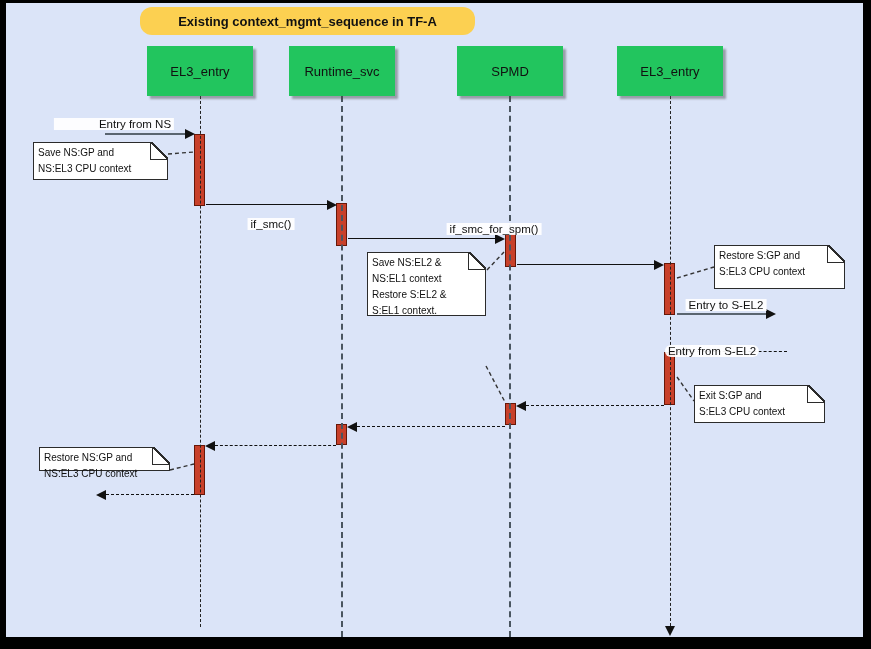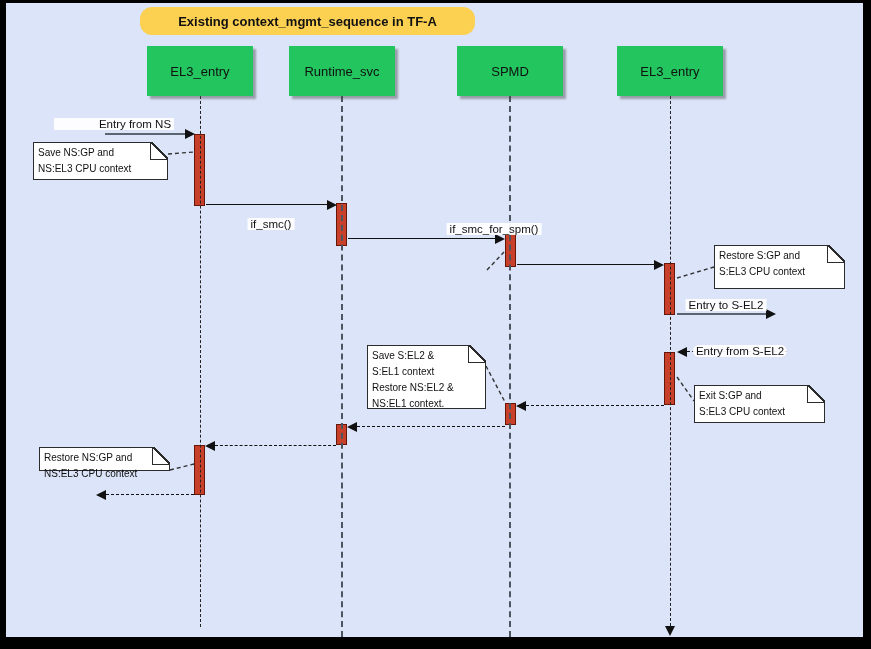--- a/index.html
+++ b/index.html
@@ -83,60 +83,60 @@
 
   <div class="mline" style="left:517px;top:264px;width:138px;"></div>
   <div class="arrR" style="left:654px;top:260px;"></div>
 
   <div class="mline gray" style="left:677px;top:313px;width:90px;"></div>
   <div class="arrR" style="left:766px;top:309px;"></div>
   <div class="mlabel" style="left:726px;top:299px;">Entry to S-EL2</div>
 
   <div class="mline dashed" style="left:687px;top:351px;width:100px;"></div>
   <div class="arrL" style="left:677px;top:347px;"></div>
-  <div class="mlabel" style="left:740px;top:345px;border-radius:6px;">Entry from S-EL2</div>
+  <div class="mlabel" style="left:712px;top:345px;border-radius:6px;">Entry from S-EL2</div>
 
   <div class="mline dashed" style="left:526px;top:405px;width:138px;"></div>
   <div class="arrL" style="left:516px;top:401px;"></div>
 
   <div class="mline dashed" style="left:357px;top:426px;width:148px;"></div>
   <div class="arrL" style="left:347px;top:422px;"></div>
 
   <div class="mline dashed" style="left:215px;top:445px;width:121px;"></div>
   <div class="arrL" style="left:205px;top:441px;"></div>
 
   <div class="mline dashed" style="left:106px;top:494px;width:88px;"></div>
   <div class="arrL" style="left:96px;top:490px;"></div>
 
   <div class="note" style="left:33px;top:142px;width:135px;height:38px;">
     <span class="fold"></span>
     <span class="nline">Save NS:GP and</span>
     <span class="nline">NS:EL3 CPU context</span>
   </div>
 
+  <div class="note" style="left:367px;top:252px;width:119px;height:64px;">
+    <span class="fold"></span>
+    <span class="nline">Save NS:EL2 &amp;</span>
+    <span class="nline">NS:EL1 context</span>
+    <span class="nline">Restore S:EL2 &amp;</span>
+    <span class="nline">S:EL1 context.</span>
+  </div>
 
   <div class="note" style="left:714px;top:245px;width:131px;height:44px;">
     <span class="fold"></span>
     <span class="nline">Restore S:GP and</span>
     <span class="nline">S:EL3 CPU context</span>
   </div>
 
   <div class="note" style="left:694px;top:385px;width:131px;height:38px;">
     <span class="fold"></span>
     <span class="nline">Exit S:GP and</span>
     <span class="nline">S:EL3 CPU context</span>
   </div>
 
-  <div class="note" style="left:367px;top:345px;width:119px;height:64px;">
-    <span class="fold"></span>
-    <span class="nline">Save S:EL2 &amp;</span>
-    <span class="nline">S:EL1 context</span>
-    <span class="nline">Restore NS:EL2 &amp;</span>
-    <span class="nline">NS:EL1 context.</span>
-  </div>
 
   <div class="note" style="left:39px;top:447px;width:131px;height:24px;">
     <span class="fold"></span>
     <span class="nline">Restore NS:GP and</span>
     <span class="nline">NS:EL3 CPU context</span>
   </div>
 
   <svg class="connectors" width="871" height="649" viewBox="0 0 871 649">
     <g stroke="#333" stroke-width="1.4" stroke-dasharray="4 3">
       <line x1="168" y1="154" x2="194" y2="152"></line>

